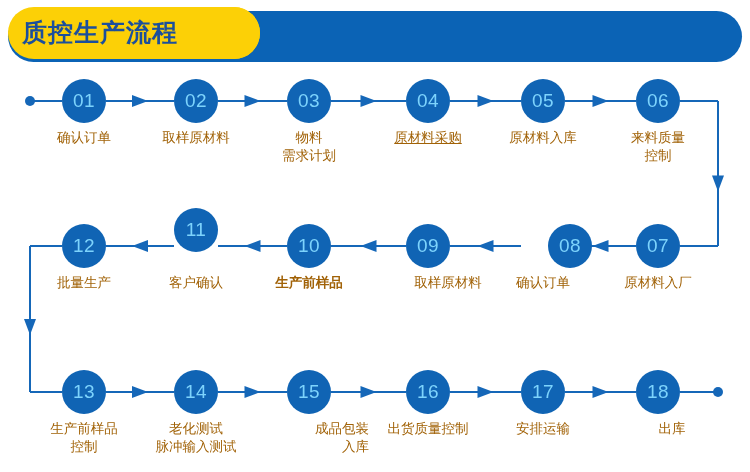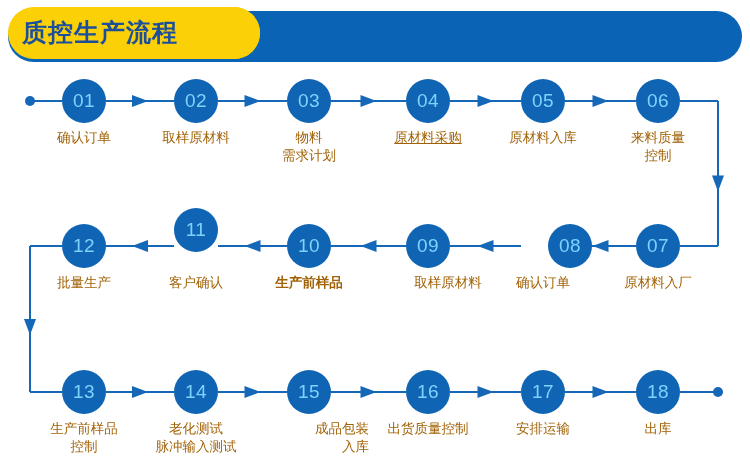--- a/index.html
+++ b/index.html
@@ -144,16 +144,16 @@
       <div class="label" style="left: 136px; top: 420px;">老化测试
 脉冲输入测试</div>
       <div class="node" style="left: 287px; top: 370px;">15</div>
       <div class="label" style="left: 249px; top: 420px; text-align: right;">成品包装
 入库</div>
       <div class="node" style="left: 406px; top: 370px;">16</div>
       <div class="label" style="left: 368px; top: 420px;">出货质量控制</div>
       <div class="node" style="left: 521px; top: 370px;">17</div>
       <div class="label" style="left: 483px; top: 420px;">安排运输</div>
       <div class="node" style="left: 636px; top: 370px;">18</div>
-      <div class="label" style="left: 598px; top: 420px;">出库</div>
+      <div class="label" style="left: 612px; top: 420px;">出库</div>
     </div>
 
 </div>
 
 </body></html>

